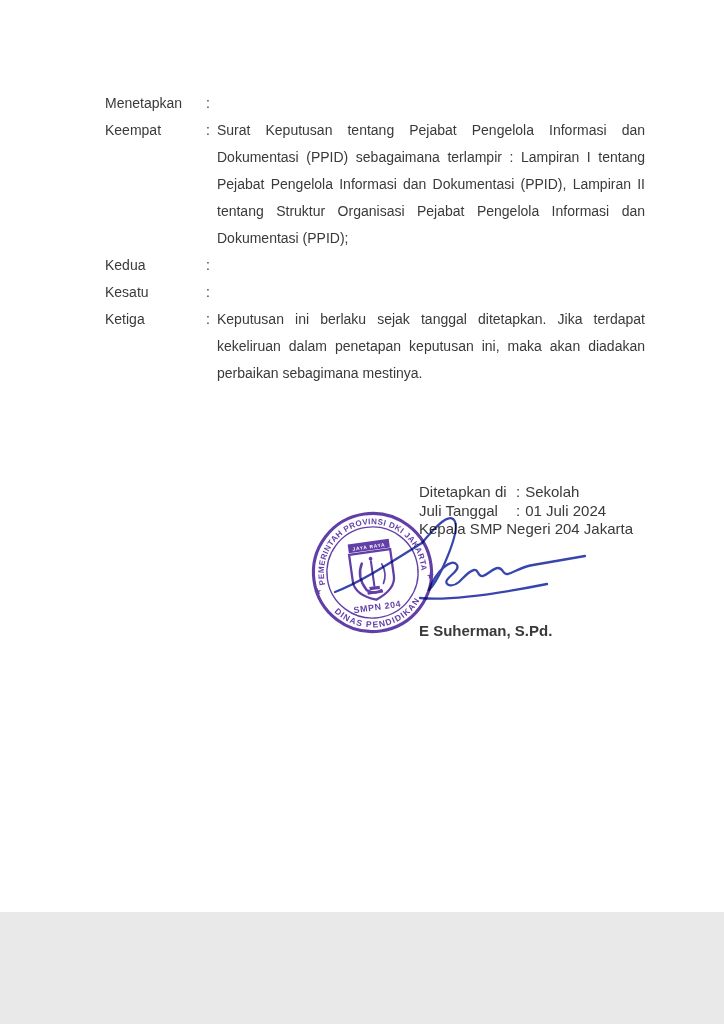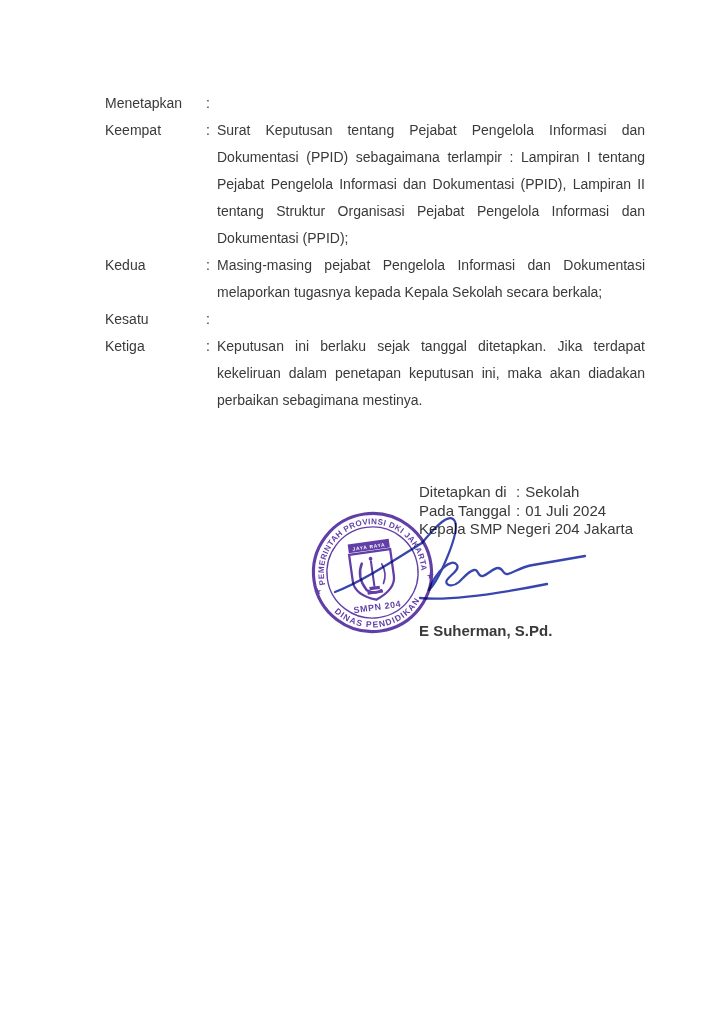--- a/index.html
+++ b/index.html
@@ -1,19 +1,19 @@
 <!DOCTYPE html>
 <html><head>
 <meta charset="utf-8">
 <title>Document</title>
 <style>
   html,body { margin:0; padding:0; background:#e9e9e9; }
   .page {
     position:relative;
-    width:724px; height:1024px;
+    width:724px; height:912px;
     margin:0 auto;
     background:#ffffff;
     overflow:hidden;
     font-family:"Liberation Sans", sans-serif;
     color:#3a3a3a;
   }
 
   
   .decree {
     position:absolute;
@@ -92,21 +92,20 @@
       <div class="decree-value">
         <span class="decree-colon">:</span>
         <span>Surat Keputusan tentang Pejabat Pengelola Informasi dan Dokumentasi (PPID) sebagaimana terlampir : Lampiran I tentang Pejabat Pengelola Informasi dan Dokumentasi (PPID), Lampiran II tentang Struktur Organisasi Pejabat Pengelola Informasi dan Dokumentasi (PPID);</span>
       </div>
     </div>
 
     <div class="decree-row">
       <div class="decree-label">Kedua</div>
       <div class="decree-value">
         <span class="decree-colon">:</span>
-        <span>Masing-masing pejabat Pengelola Informasi dan Dokumentasi melaporkan tugasnya kepada Kepala Sekolah secara berkala;</span>
       </div>
     </div>
 
     <div class="decree-row">
       <div class="decree-label">Kesatu</div>
       <div class="decree-value">
         <span class="decree-colon">:</span>
       </div>
     </div>
 
@@ -120,21 +119,21 @@
 
   </div>
 
   <div class="closing">
     <div class="closing-row">
       <span class="closing-label">Ditetapkan di</span>
       <span class="closing-colon">:</span>
       <span>Sekolah</span>
     </div>
     <div class="closing-row">
-      <span class="closing-label">Pada Tanggal</span>
+      <span class="closing-label">Juli Tanggal</span>
       <span class="closing-colon">:</span>
       <span>01 Juli 2024</span>
     </div>
     <div class="closing-row">
       <span>Kepala SMP Negeri 204 Jakarta</span>
     </div>
   </div>
 
   <div class="name-block">
     <div class="signatory-name">E Suherman, S.Pd.</div>

